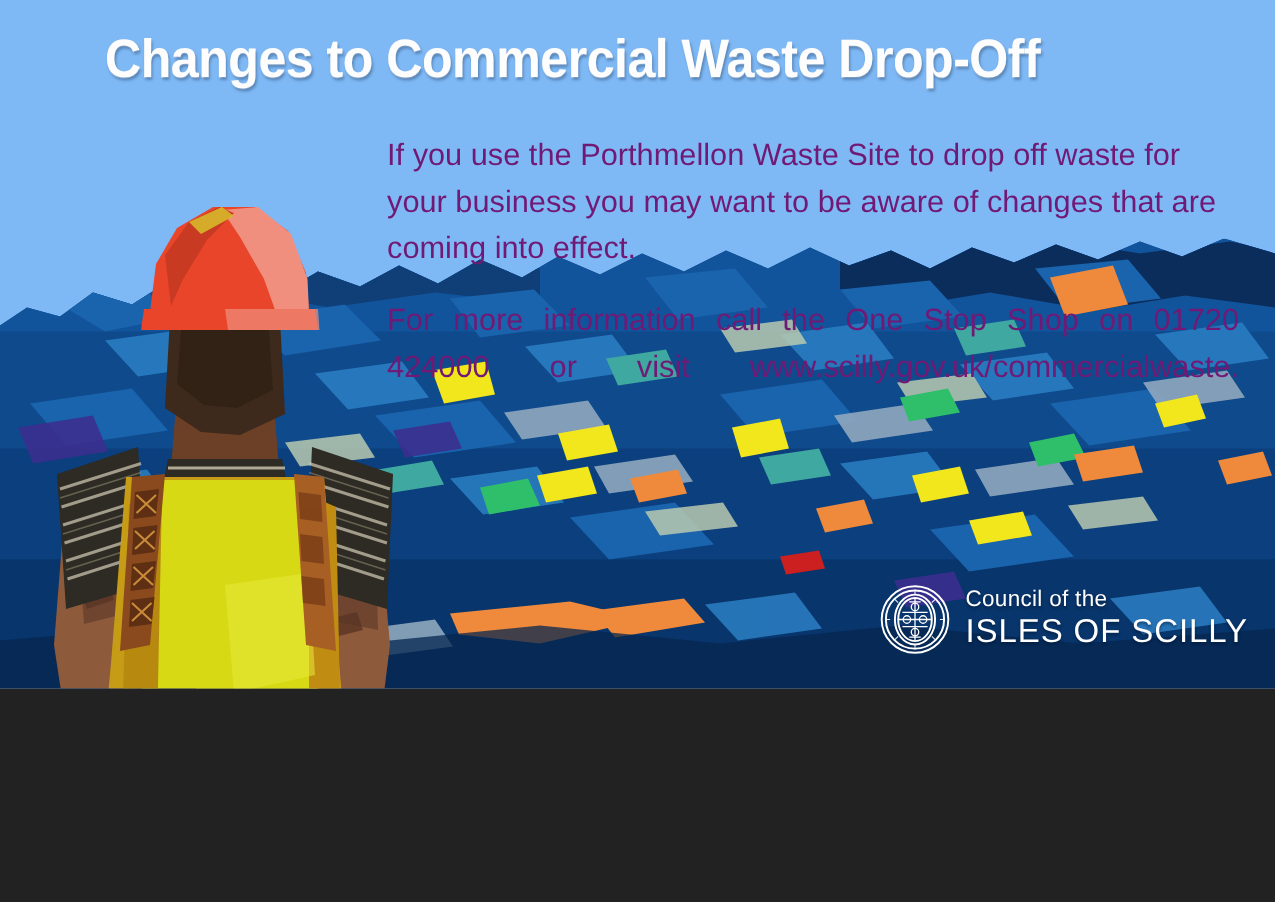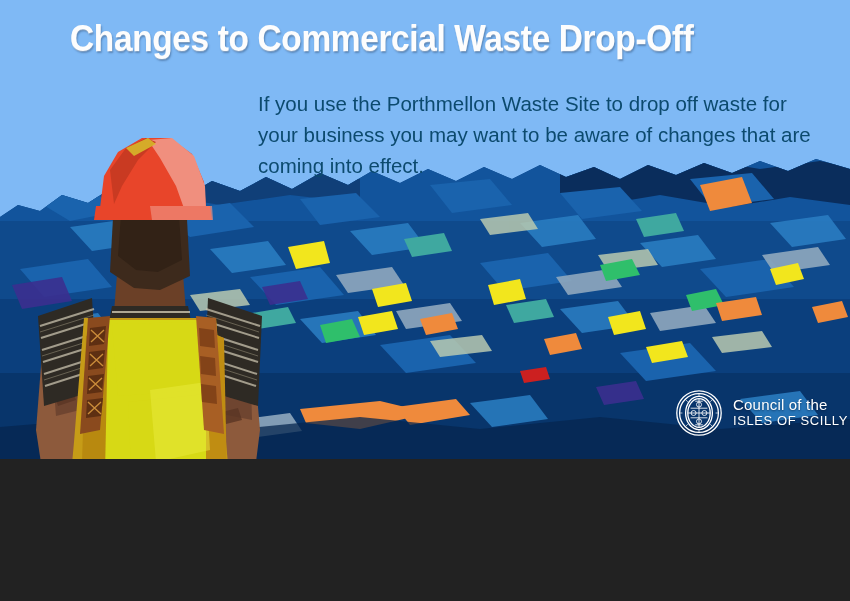--- a/index.html
+++ b/index.html
@@ -33,43 +33,43 @@
     font-family:"Liberation Sans", sans-serif;
     transform:scaleX(0.93);transform-origin:left top;
     text-shadow:1px 2px 2px rgba(40,70,110,.45), 0 1px 0 rgba(255,255,255,.5);
     white-space:nowrap;
     line-height:1.15;
   }
 
   
   .body-col{
     position:absolute;left:258px;top:88px;width:568px;
-    color:#0c4a6e;
+    color:#701a75;
     font-size:20.5px;
     line-height:31px;
     font-family:"Liberation Sans", sans-serif;
   }
   .para{margin:0 0 17px 0;}
   .para.justify{text-align:justify;}
   .para.justify:after{content:"";display:inline-block;width:100%;}
   .para.last{margin-bottom:0;}
 
   
   .logo{
-    position:absolute;right:2px;bottom:22px;
+    position:absolute;right:18px;bottom:22px;
     display:flex;align-items:center;gap:10px;
   }
   .crest{width:48px;height:48px;flex:none;}
   .logo-text{
     color:#ffffff;line-height:1.12;
     font-family:"Liberation Sans", sans-serif;
     text-shadow:0 1px 2px rgba(0,20,45,.55);
   }
   .logo-line1{font-size:15px;letter-spacing:.2px;display:block;}
-  .logo-line2{font-size:13px;letter-spacing:.6px;display:block;}
+  .logo-line2{font-size:22px;letter-spacing:.6px;display:block;}
 </style>
 </head>
 <body>
 
 <div id="poster">
 
   <div class="sky"></div>
 
   <div class="waste-wrap">
     <svg class="waste-svg" viewBox="0 0 850 300" preserveAspectRatio="none" aria-hidden="true">
@@ -312,20 +312,21 @@
 
       <path d="M66,436 L236,430 L238,456 L64,462 Z" fill="#c69c17"></path>
       <path d="M84,440 L220,434 L222,452 L82,458 Z" fill="#d7d915" opacity=".8"></path>
     </svg>
   </div>
 
   <div class="title">Changes to Commercial Waste Drop-Off</div>
 
   <div class="body-col">
     <p class="para">If you use the Porthmellon Waste Site to drop off waste for your business you may want to be aware of changes that are coming into effect.</p>
+    <p class="para justify last">For more information call  the One Stop Shop on 01720 424000 or visit www.scilly.gov.uk/commercialwaste.</p>
   </div>
 
   <div class="logo">
     <svg class="crest" viewBox="0 0 48 48" aria-hidden="true">
       <g fill="none" stroke="#ffffff" stroke-width="1.3">
         <circle cx="24" cy="24" r="22.2"></circle>
         <circle cx="24" cy="24" r="19.4"></circle>
         <ellipse cx="24" cy="24" rx="13.4" ry="16.6"></ellipse>
         <ellipse cx="24" cy="24" rx="11.2" ry="14.4"></ellipse>
       </g>

